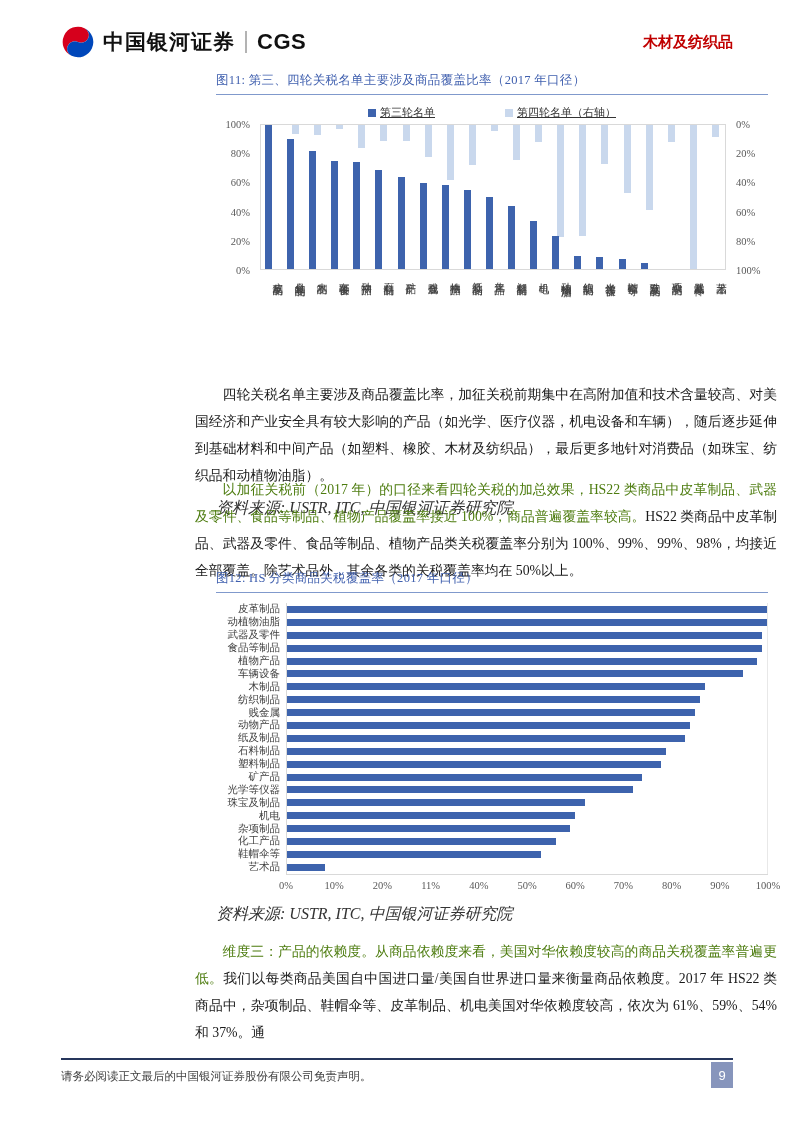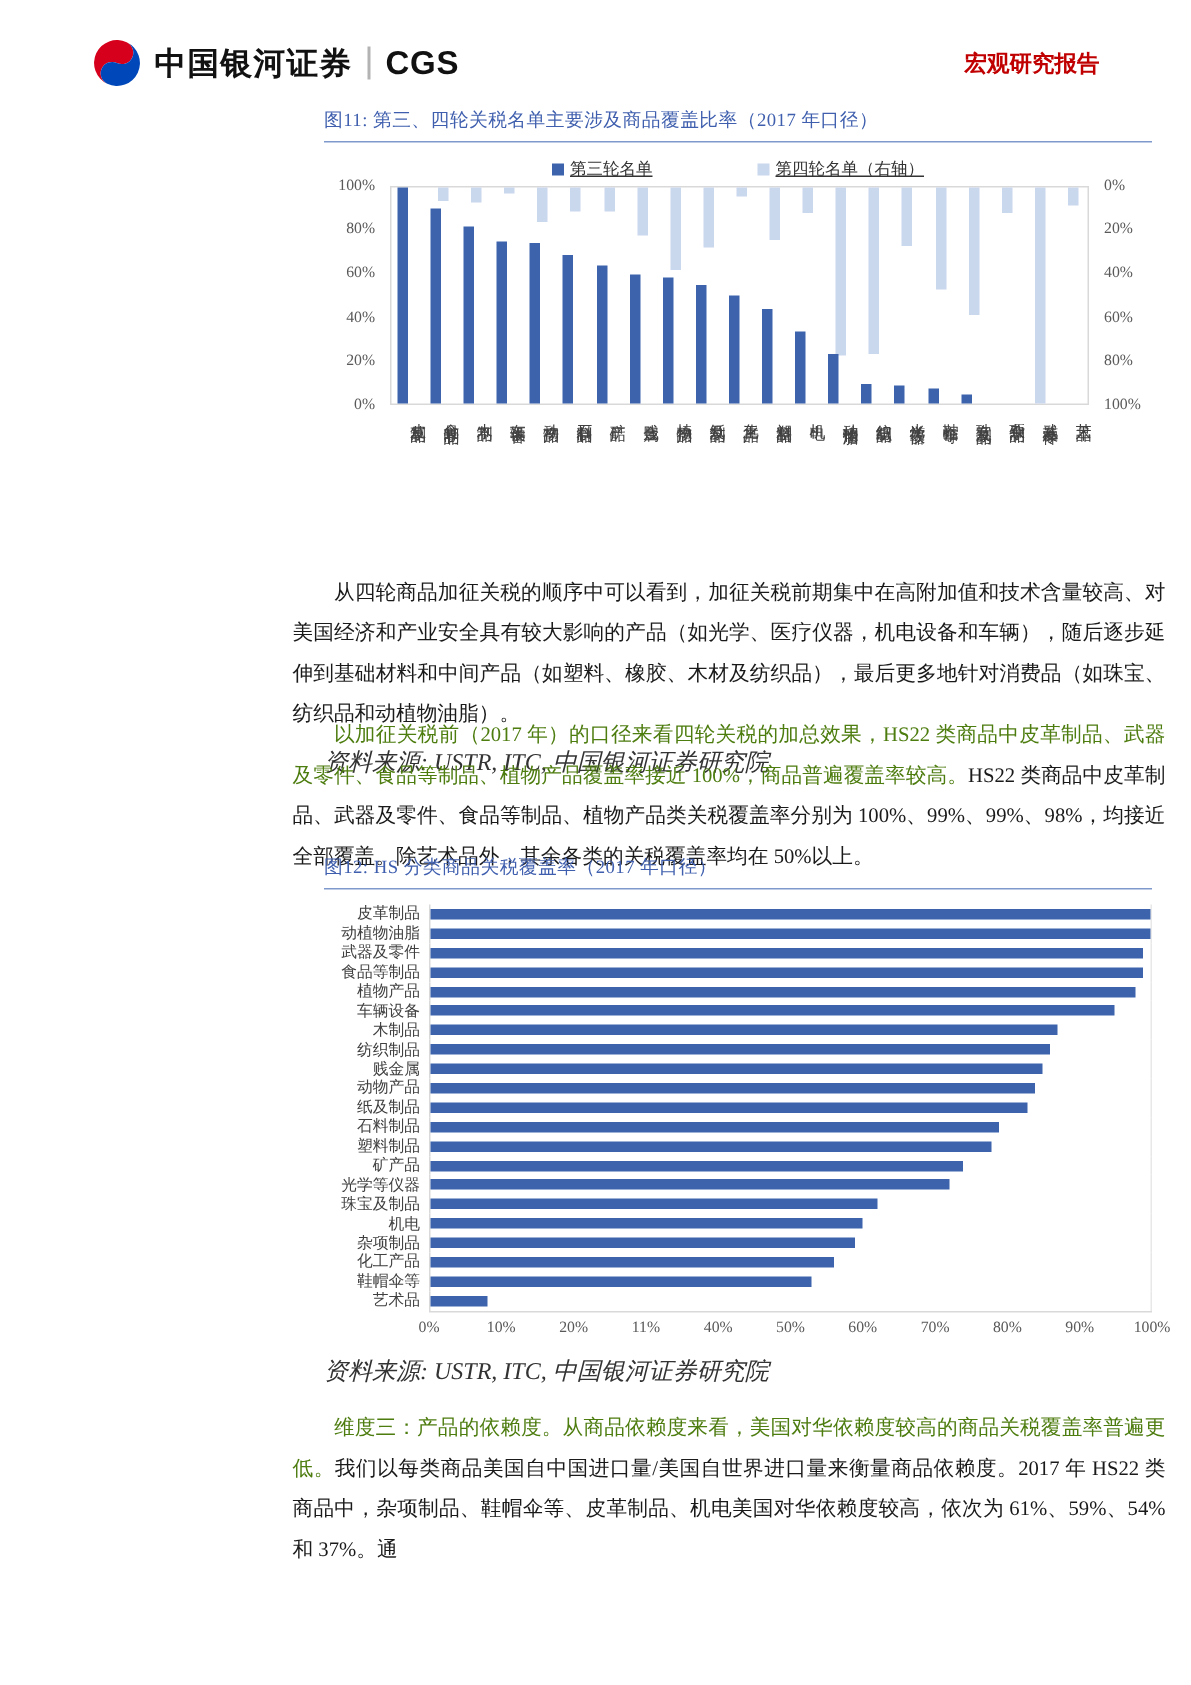--- a/index.html
+++ b/index.html
@@ -96,21 +96,21 @@
       <svg class="brand-logo" viewBox="0 0 40 40">
         <g transform="rotate(25 20 20)">
           <path d="M20 2 A18 18 0 0 0 20 38 A9 9 0 0 1 20 20 A9 9 0 0 0 20 2 Z" fill="#d6001c"></path>
           <path d="M20 38 A18 18 0 0 0 20 2 A9 9 0 0 1 20 20 A9 9 0 0 0 20 38 Z" fill="#0047ba"></path>
         </g>
       </svg>
       <span class="brand-cn">中国银河证券</span>
       <span class="brand-sep"></span>
       <span class="brand-en">CGS</span>
     </div>
-    <div class="report-type">宏观研究报告</div>
+    <div class="report-type">木材及纺织品</div>
   </div>
 
   <div class="fig-block" id="fig11">
     <div class="fig-title">图11: 第三、四轮关税名单主要涉及商品覆盖比率（2017 年口径）</div>
     <div class="f11-legend">
       <span class="f11-legend-item">
         <span class="swatch swatch-dark"></span>
         <span>第三轮名单</span>
       </span>
       <span class="f11-legend-item">
@@ -237,21 +237,21 @@
           <div class="f11-cat">鞋帽伞等</div>
           <div class="f11-cat">珠宝及制品</div>
           <div class="f11-cat">杂项制品</div>
           <div class="f11-cat">武器及零件</div>
           <div class="f11-cat">艺术品</div>
         </div>
     </div>
     <div class="fig-source f11-bottom-source">资料来源: USTR, ITC, 中国银河证券研究院</div>
   </div>
 
-  <p class="para" id="para1">从四轮商品加征关税的顺序中可以看到，加征关税前期集中在高附加值和技术含量较高、对美国经济和产业安全具有较大影响的产品（如光学、医疗仪器，机电设备和车辆），随后逐步延伸到基础材料和中间产品（如塑料、橡胶、木材及纺织品），最后更多地针对消费品（如珠宝、纺织品和动植物油脂）。</p>
+  <p class="para" id="para1">四轮关税名单主要涉及商品覆盖比率，加征关税前期集中在高附加值和技术含量较高、对美国经济和产业安全具有较大影响的产品（如光学、医疗仪器，机电设备和车辆），随后逐步延伸到基础材料和中间产品（如塑料、橡胶、木材及纺织品），最后更多地针对消费品（如珠宝、纺织品和动植物油脂）。</p>
 
   <p class="para" id="para2"><span class="bold">以加征关税前（2017 年）的口径来看四轮关税的加总效果，HS22 类商品中皮革制品、武器及零件、食品等制品、植物产品覆盖率接近 100%，商品普遍覆盖率较高。</span><span>HS22 类商品中皮革制品、武器及零件、食品等制品、植物产品类关税覆盖率分别为 100%、99%、99%、98%，均接近全部覆盖。除艺术品外，其余各类的关税覆盖率均在 50%以上。</span></p>
 
   <div class="fig-block" id="fig12">
     <div class="fig-title">图12: HS 分类商品关税覆盖率（2017 年口径）</div>
     <div class="f12-chart">
       <div id="f12-rows">
           <div class="f12-row">
             <div class="f12-label">皮革制品</div>
             <div class="f12-track">
@@ -391,14 +391,20 @@
           <div class="f12-xtick" style="left: 80%;">80%</div>
           <div class="f12-xtick" style="left: 90%;">90%</div>
           <div class="f12-xtick" style="left: 100%;">100%</div>
         </div>
     </div>
     <div class="fig-source">资料来源: USTR, ITC, 中国银河证券研究院</div>
   </div>
 
   <p class="para" id="para3"><span class="bold">维度三：产品的依赖度。从商品依赖度来看，美国对华依赖度较高的商品关税覆盖率普遍更低。</span><span>我们以每类商品美国自中国进口量/美国自世界进口量来衡量商品依赖度。2017 年 HS22 类商品中，杂项制品、鞋帽伞等、皮革制品、机电美国对华依赖度较高，依次为 61%、59%、54%和 37%。通</span></p>
 
+  <div class="footer">
+    <div class="footer-inner">
+      <div class="footer-text">请务必阅读正文最后的中国银河证券股份有限公司免责声明。</div>
+      <div class="page-badge">9</div>
+    </div>
+  </div>
 
 </div>
 
 </body></html>

